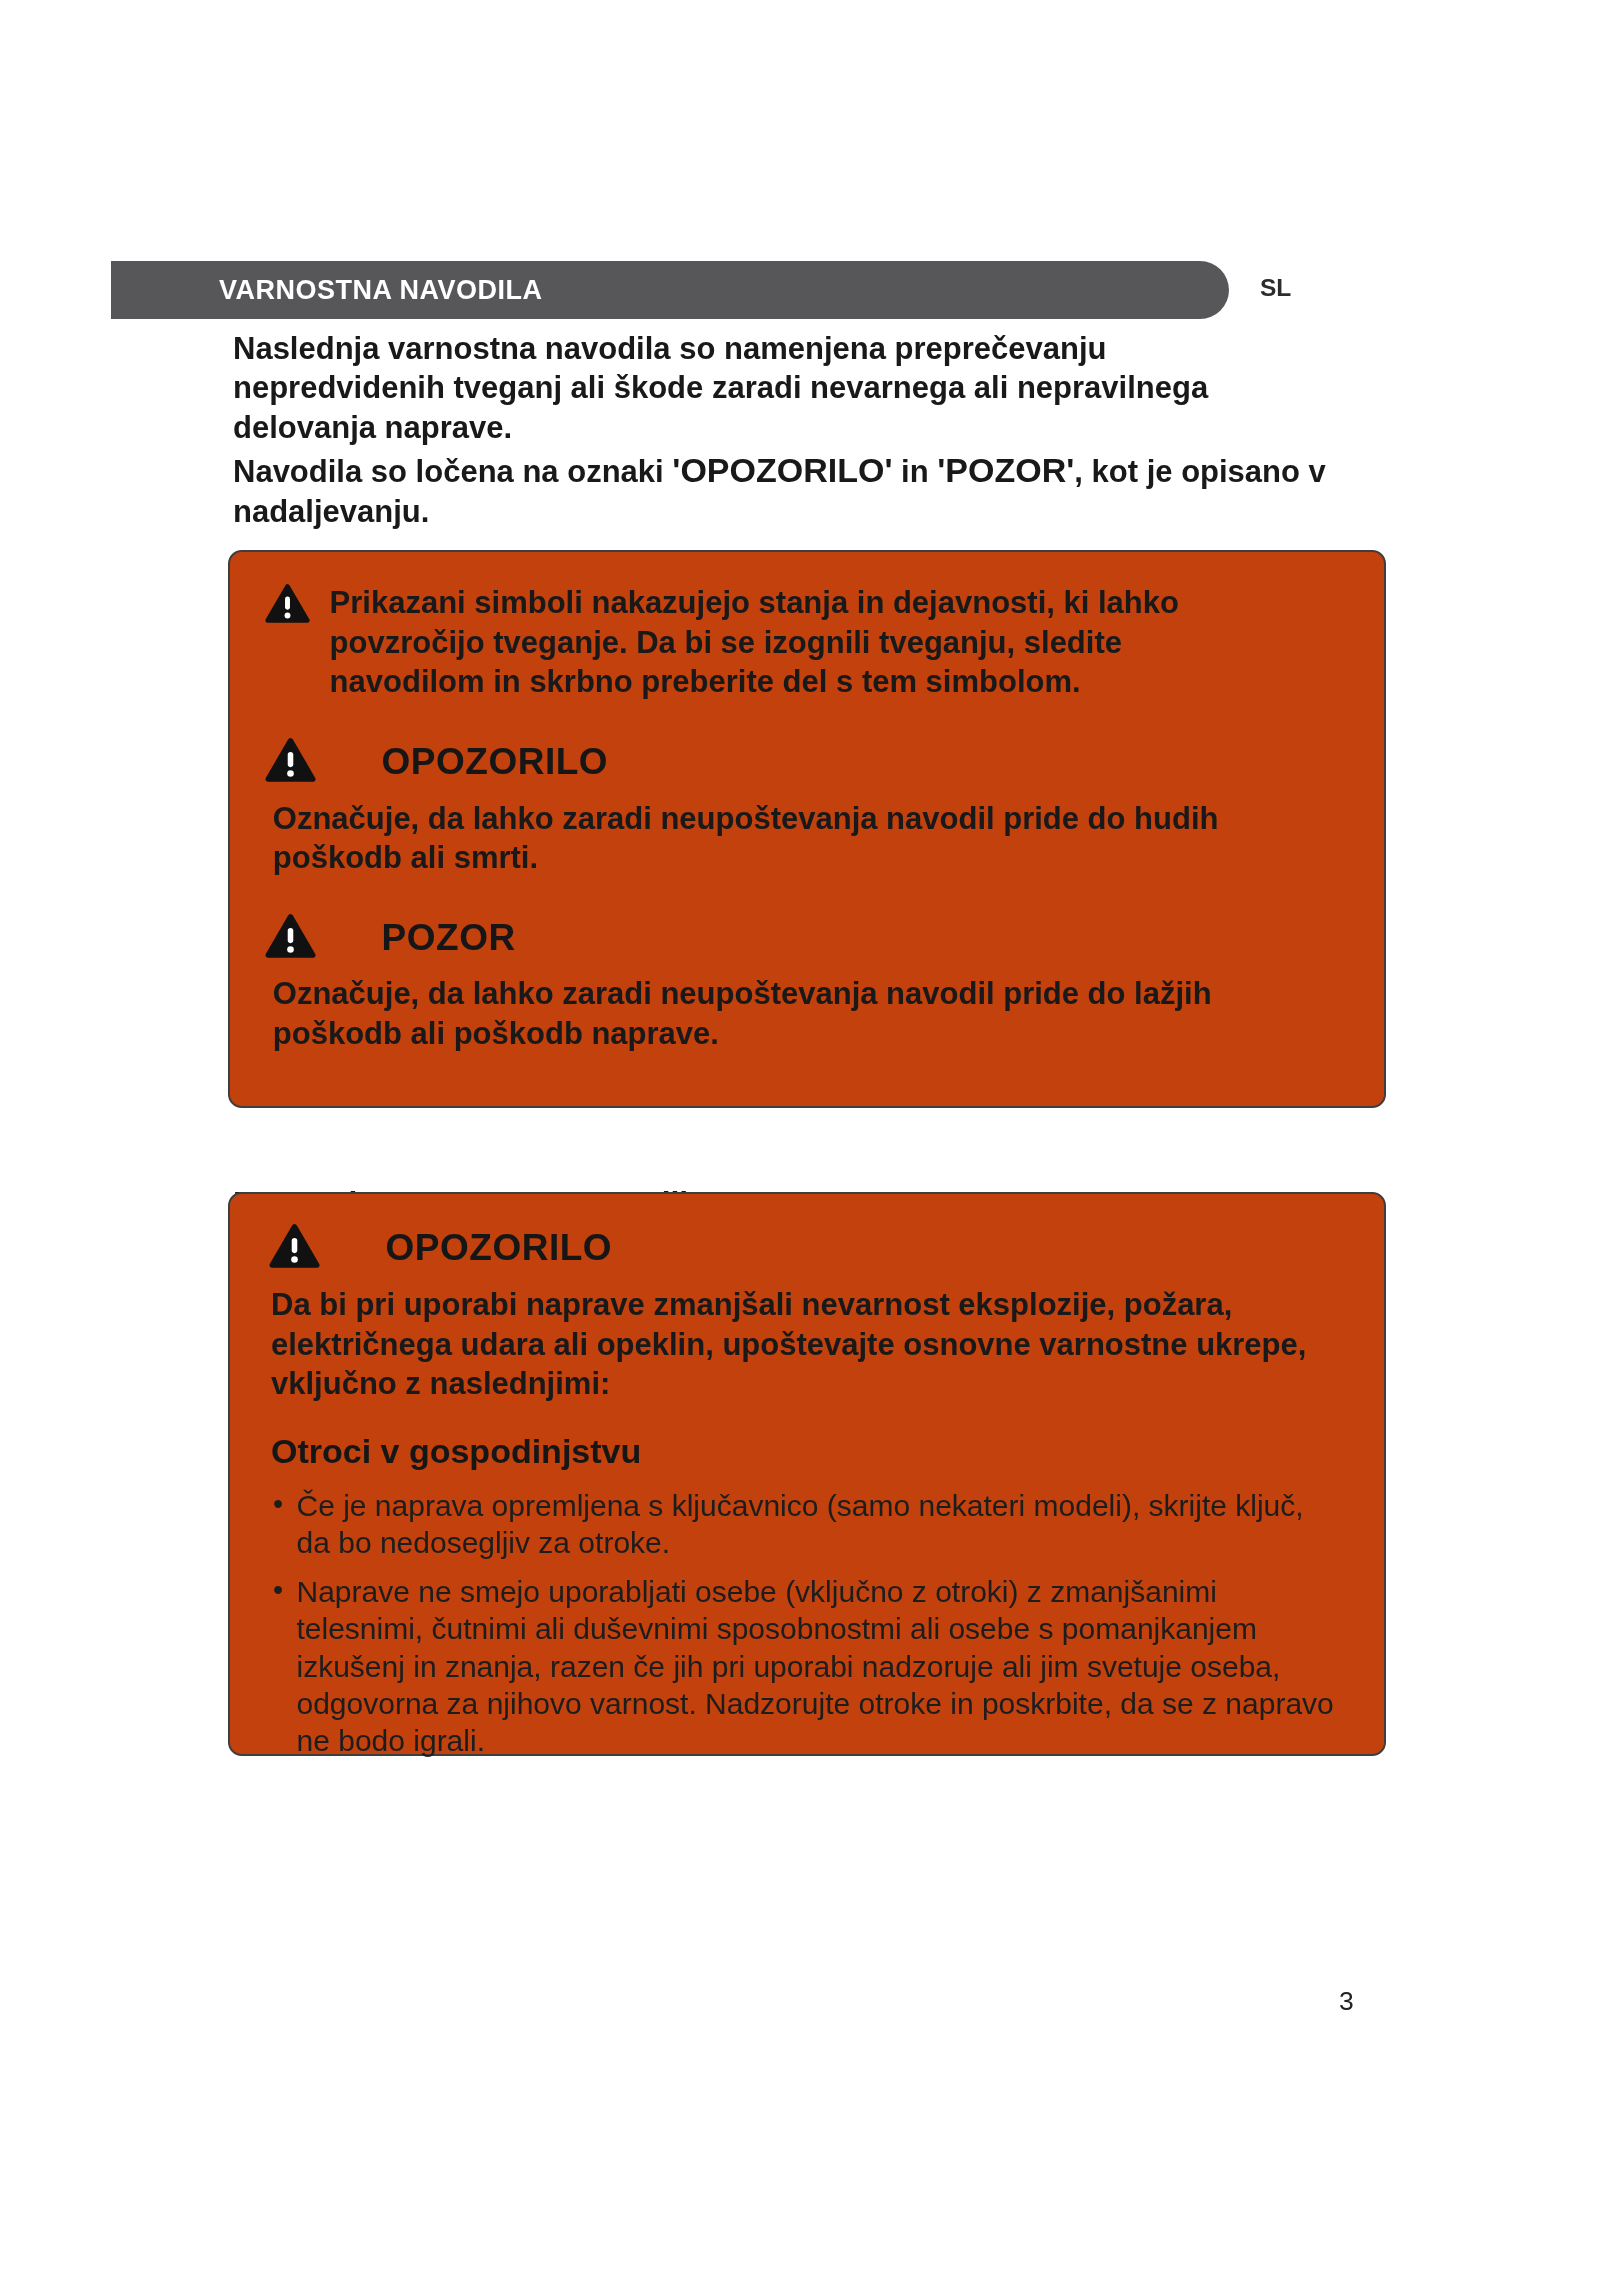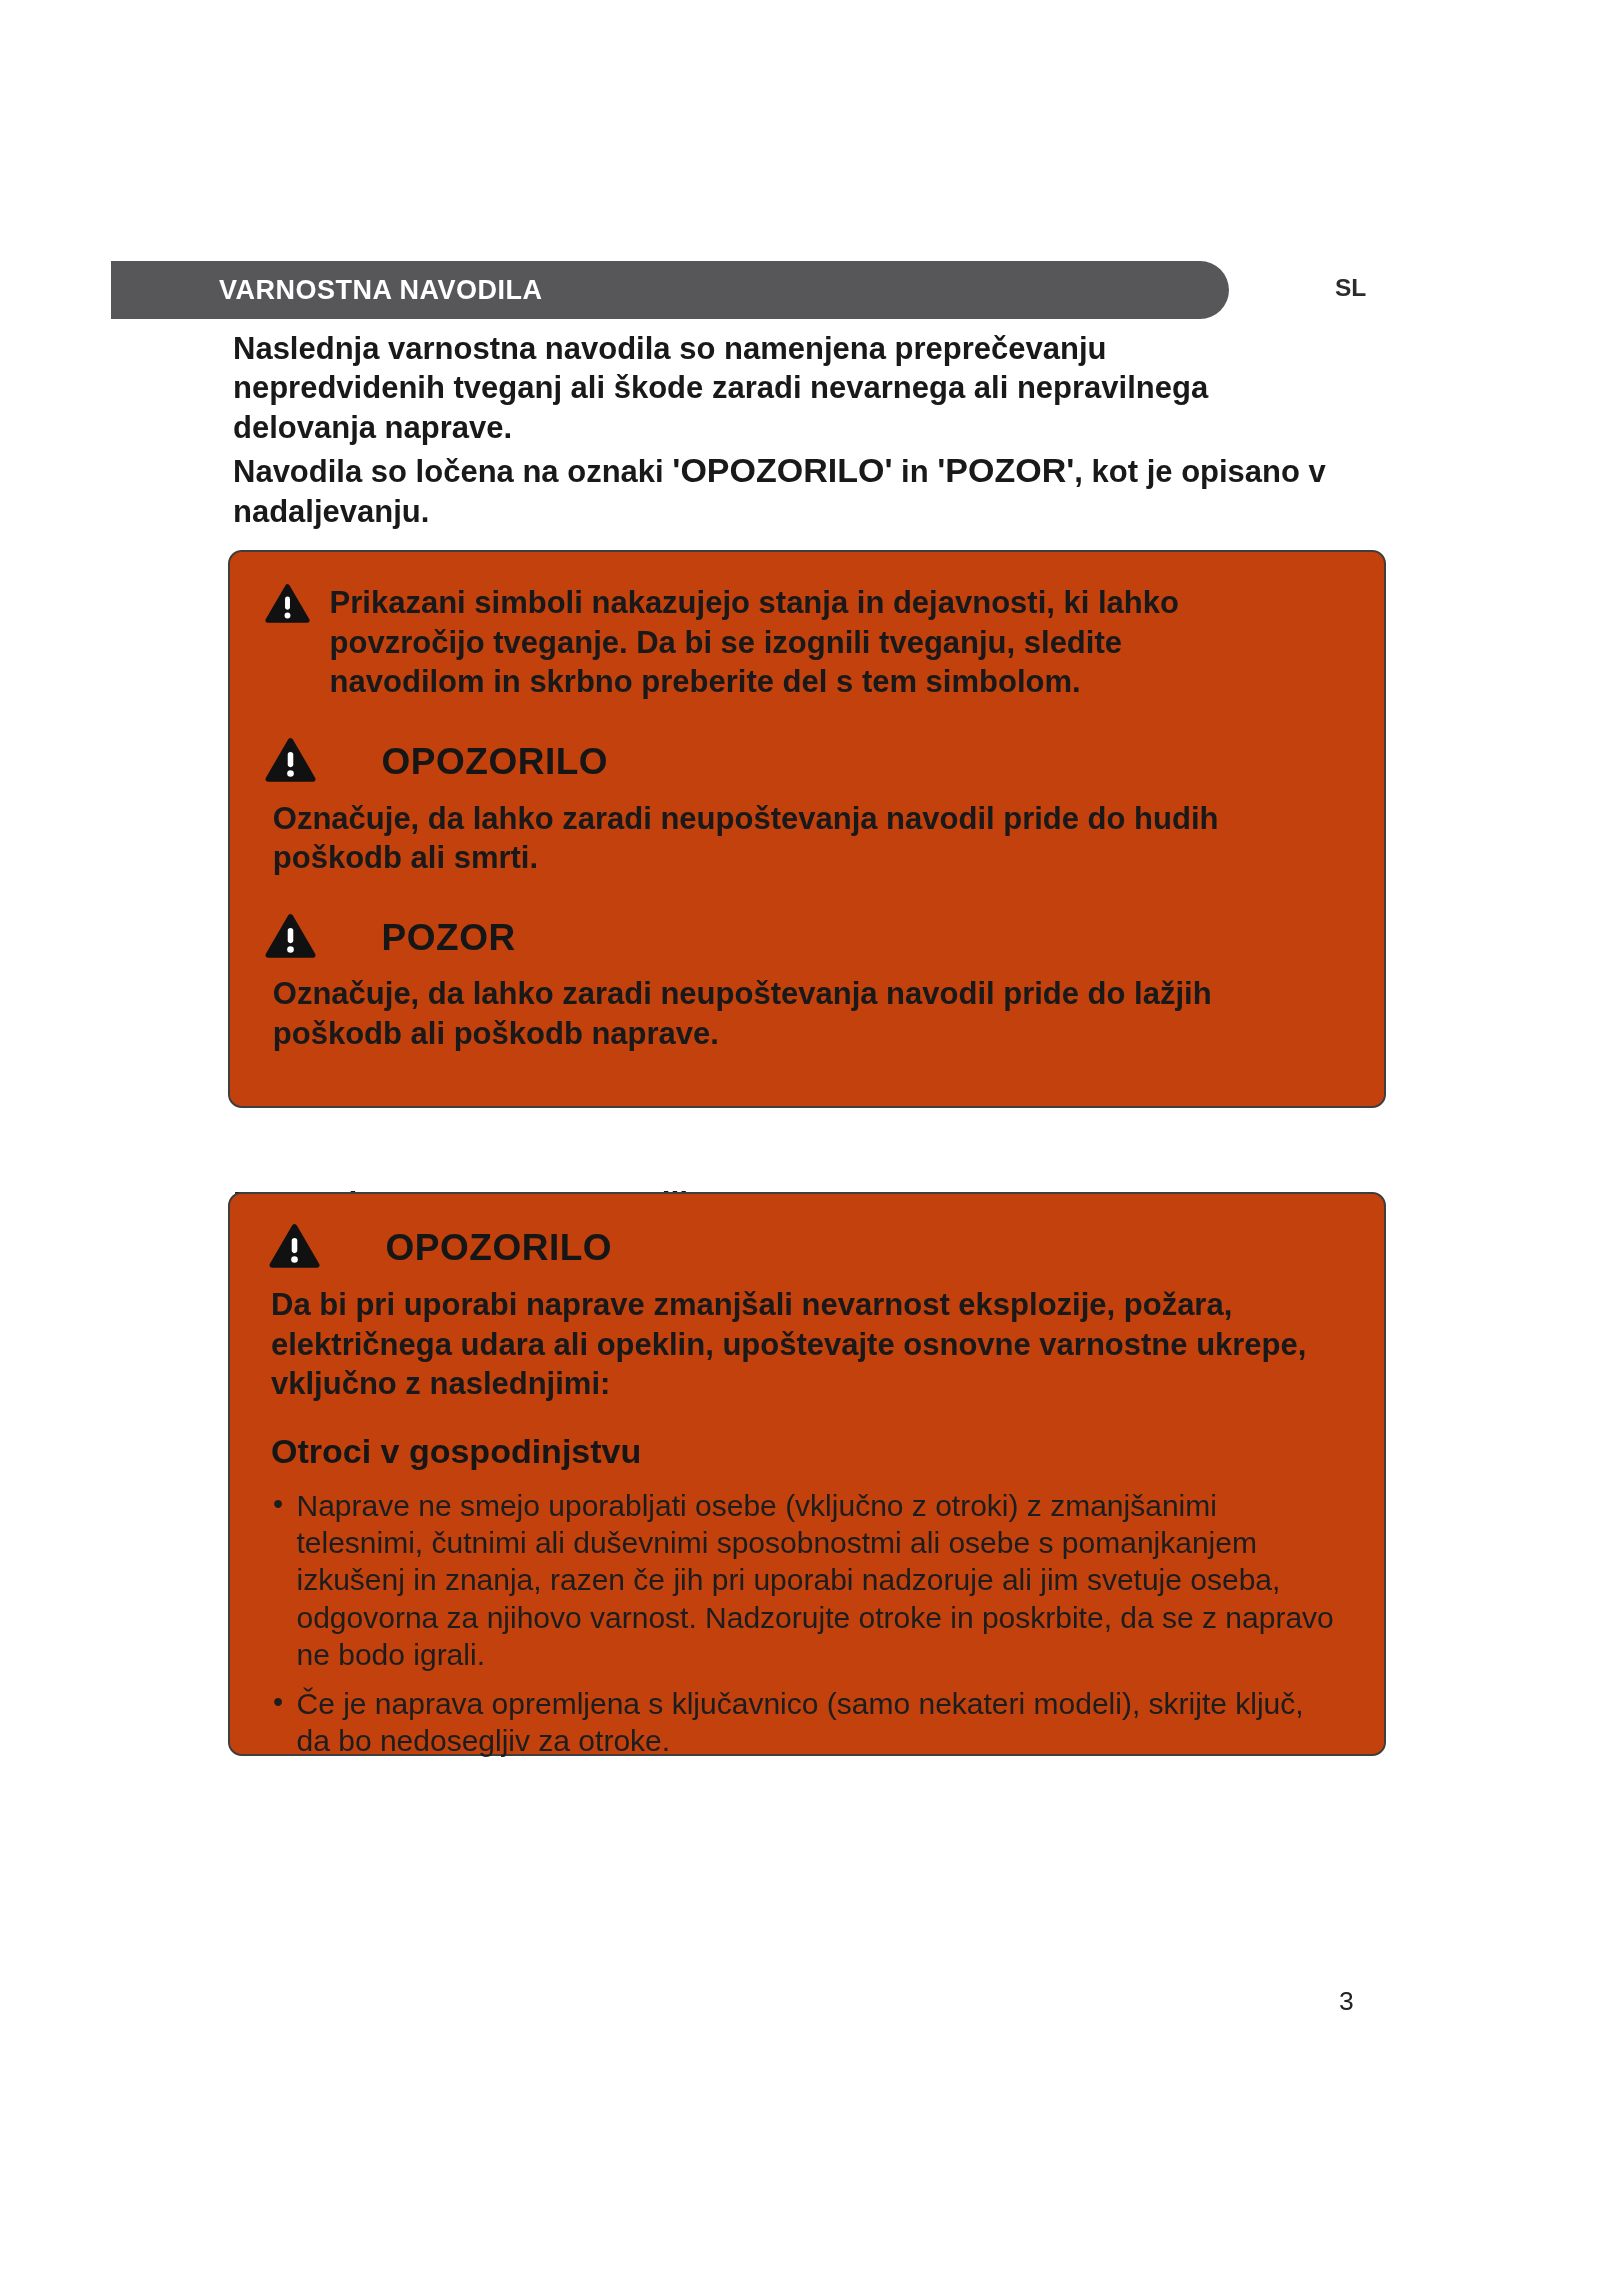--- a/index.html
+++ b/index.html
@@ -25,21 +25,21 @@
   .header-bar .title{
     padding-left:108px;
     color:#ffffff;
     font-size:27px;
     font-weight:bold;
     letter-spacing:0.5px;
     white-space:nowrap;
   }
   .lang-badge{
     position:absolute;
-    left:1335px; top:274px;
+    left:1260px; top:274px;
     font-size:24.5px;
     font-weight:bold;
     color:#2c2c2c;
   }
   
   .intro{
     position:absolute;
     left:233px; top:329px;
     width:1093px;
     font-size:31px;
@@ -216,22 +216,22 @@
           <circle cx="32" cy="46" r="4.2" fill="#fff"></circle>
         </svg>
       </span>
       <span class="heading-text">OPOZORILO</span>
     </div>
     <div class="para">Da bi pri uporabi naprave zmanjšali nevarnost eksplozije, požara, električnega udara ali opeklin, upoštevajte osnovne varnostne ukrepe, vključno z naslednjimi:</div>
 
     <div class="subheading">Otroci v gospodinjstvu</div>
 
     <ul class="bullets">
+      <li>Če je naprava opremljena s ključavnico (samo nekateri modeli), skrijte ključ, da bo nedosegljiv za otroke.</li>
       <li>Naprave ne smejo uporabljati osebe (vključno z otroki) z zmanjšanimi telesnimi, čutnimi ali duševnimi sposobnostmi ali osebe s pomanjkanjem izkušenj in znanja, razen če jih pri uporabi nadzoruje ali jim svetuje oseba, odgovorna za njihovo varnost. Nadzorujte otroke in poskrbite, da se z napravo ne bodo igrali.</li>
-      <li>Če je naprava opremljena s ključavnico (samo nekateri modeli), skrijte ključ, da bo nedosegljiv za otroke.</li>
     </ul>
 
   </div>
 
   <div class="page-number">3</div>
 
 </div>
 
 
 </body></html>

